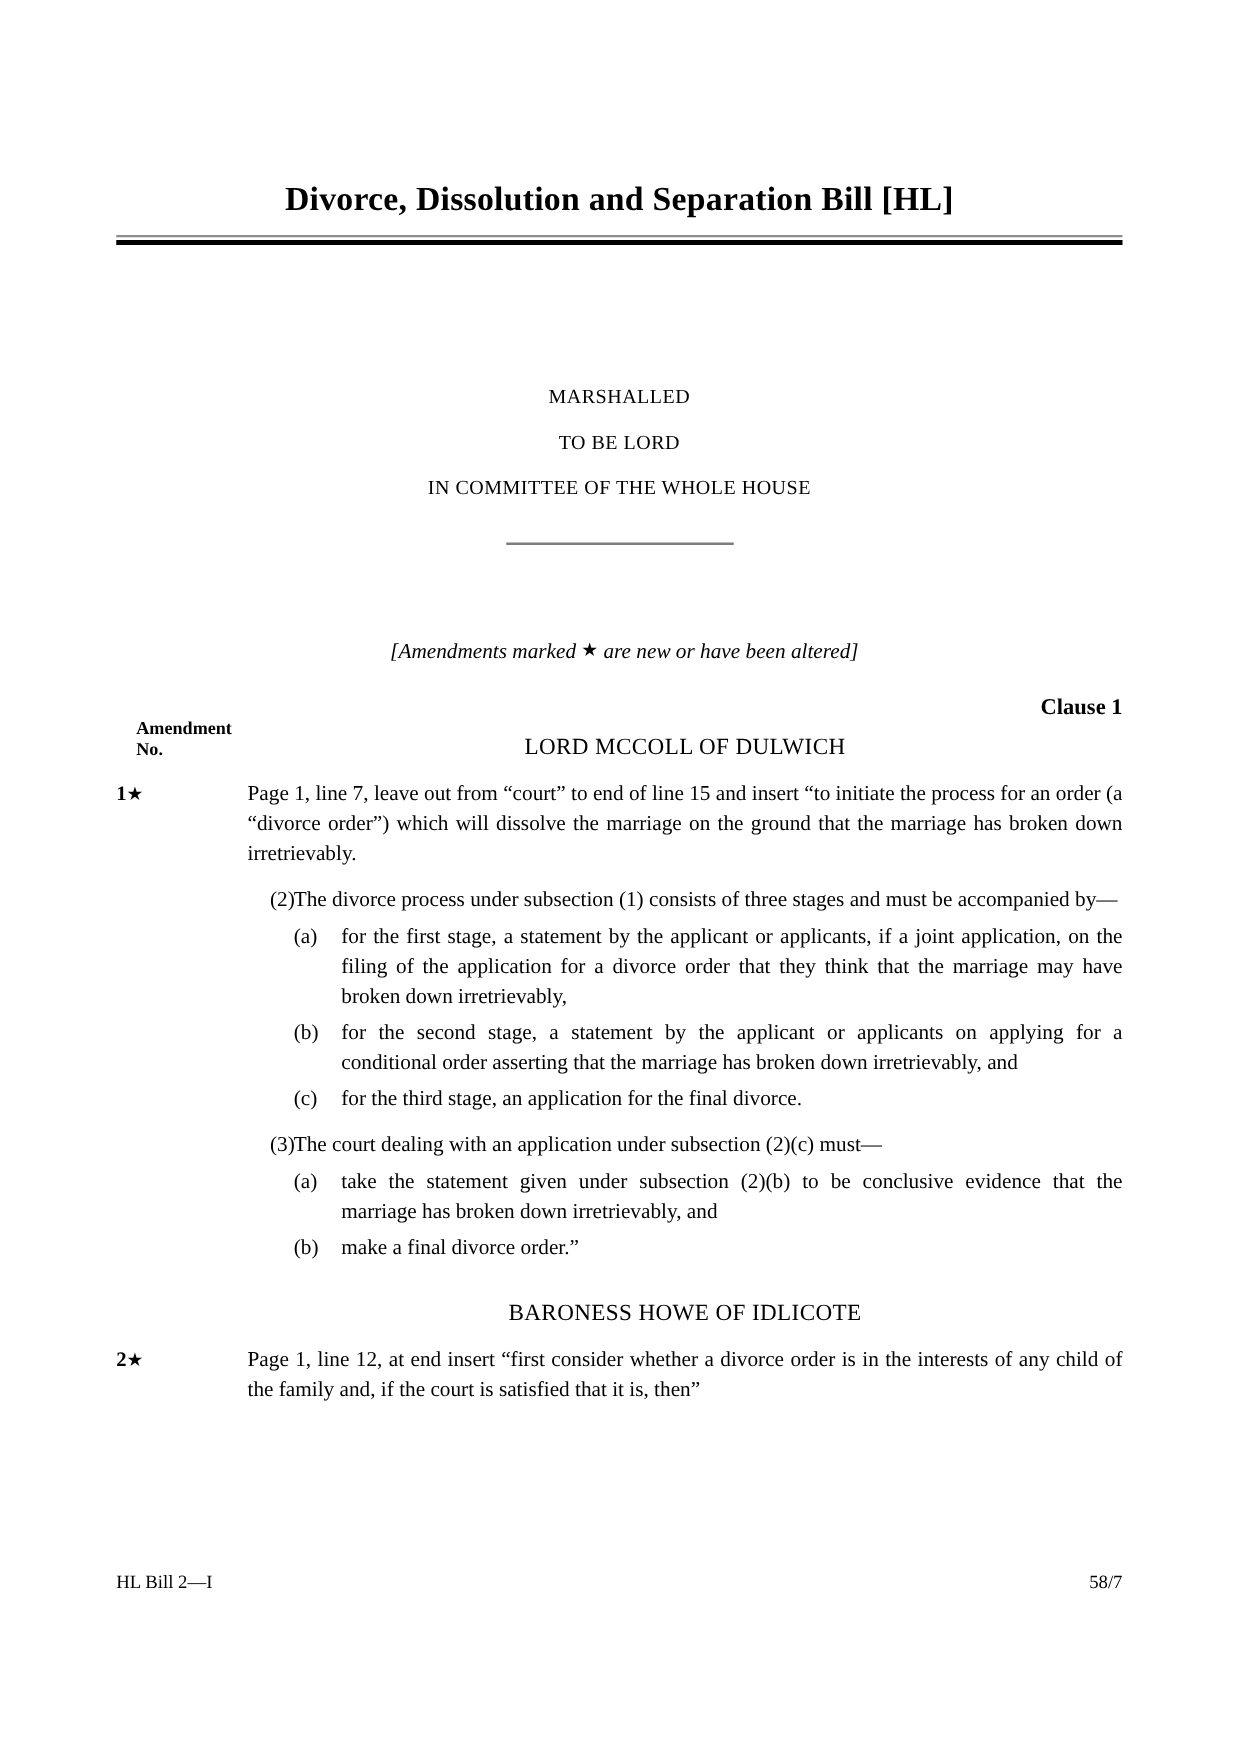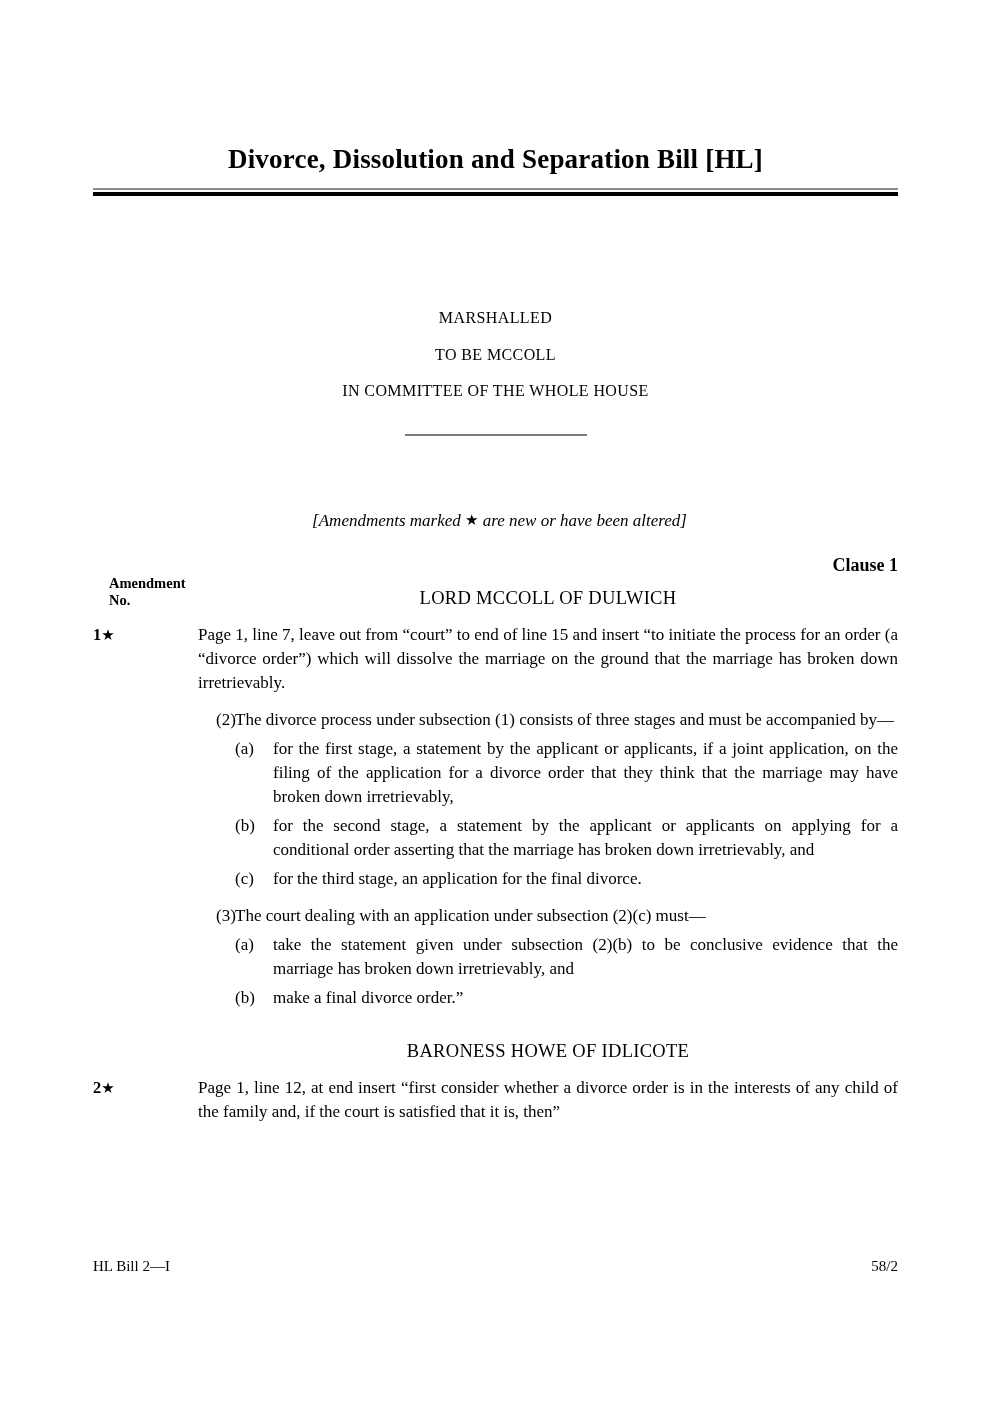--- a/index.html
+++ b/index.html
@@ -224,21 +224,21 @@
     <h1 class="doc-title">Divorce, Dissolution and Separation Bill [HL]</h1>
     <div class="rule-double">
       <div class="rule-thin"></div>
       <div class="rule-gap"></div>
       <div class="rule-thick"></div>
     </div>
   </div>
 
   <div class="headings">
     <div class="heading-line">MARSHALLED</div>
-    <div class="heading-line">TO BE MCCOLL</div>
+    <div class="heading-line">TO BE LORD</div>
     <div class="heading-line">IN COMMITTEE OF THE WHOLE HOUSE</div>
     <div class="divider-short"></div>
   </div>
 
   <div class="note-line"><span>[</span><span>Amendments marked </span><span class="star">★</span><span> are new or have been altered</span><span>]</span></div>
 
   <div class="amendment-no-label">
     <div>Amendment</div>
     <div>No.</div>
   </div>
@@ -294,16 +294,16 @@
     <div class="amend-row">
       <div class="amend-num"><span>2</span><span class="star">★</span></div>
       <p class="para">Page 1, line 12, at end insert “first consider whether a divorce order is in the interests of any child of the family and, if the court is satisfied that it is, then”</p>
 
     </div>
 
   </div>
 
   <div class="footer">
     <span class="footer-left">HL Bill 2—I</span>
-    <span class="footer-right">58/2</span>
+    <span class="footer-right">58/7</span>
   </div>
 
 </div>
 
 </body></html>

